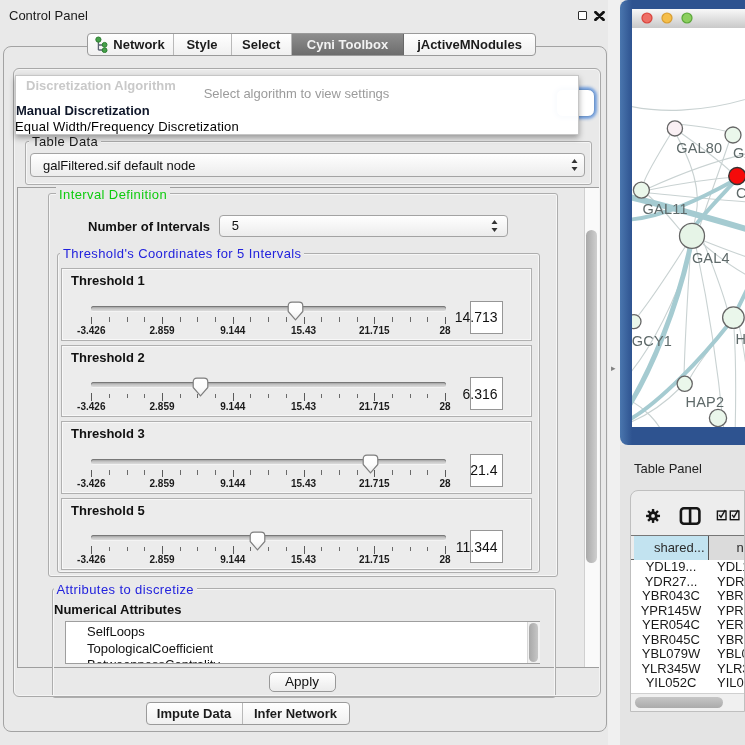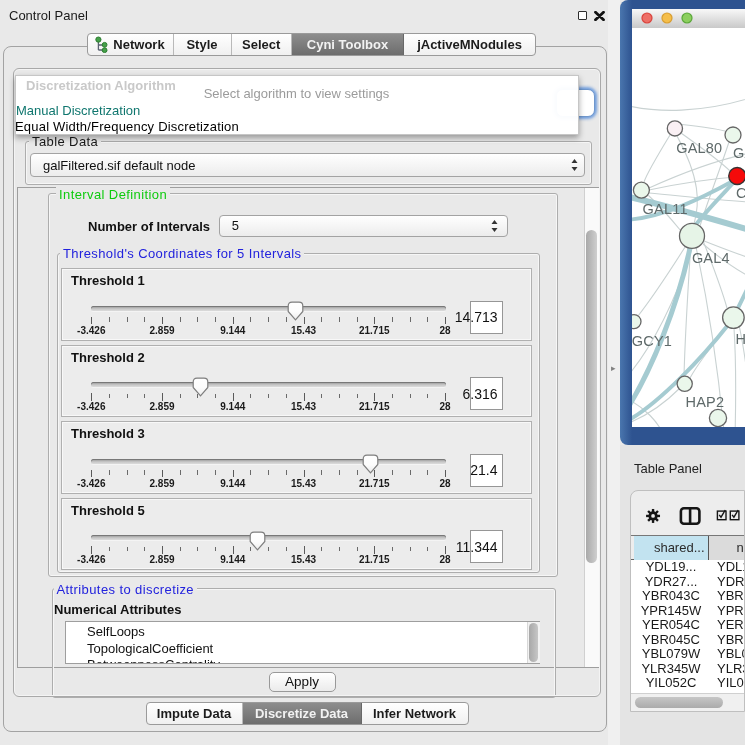--- a/index.html
+++ b/index.html
@@ -279,28 +279,27 @@
 <div class="abs" style="left:583.5px;top:188px;width:15px;height:479px;background:#fafafa;border-left:1px solid #d0d0d0;"></div>
 <div class="abs" style="left:585.5px;top:230px;width:11px;height:333px;border-radius:6px;background:linear-gradient(90deg,#a9a9a9,#cfcfcf);"></div>
 
 <div class="abs" style="left:268.5px;top:671.5px;width:67px;height:20px;box-sizing:border-box;border:1px solid #999;border-radius:5px;
      background:linear-gradient(#ffffff,#ebebeb);display:flex;align-items:center;justify-content:center;font-size:13.5px;color:#111;">Apply</div>
 
 <div class="abs" style="left:13px;top:68px;width:588px;height:629px;box-sizing:border-box;border:1px solid #a9a9a9;border-radius:6px;box-shadow:inset 0 0 0 1px #f4f4f4;pointer-events:none;"></div>
 
 <div class="segbar" style="left:145.5px;top:701.5px;">
   <div class="seg" style="width:96px;">Impute Data</div>
-  <div class="seg sel" style="width:119px;">Discretize Data</div>
   <div class="seg" style="width:106px;text-align:right;">Infer Network</div>
 </div>
 
 <div class="abs" style="left:14.5px;top:75px;width:564px;height:60px;background:rgba(255,255,255,0.97);
      border:1px solid #c6c6c6;box-shadow:0 3px 6px rgba(0,0,0,0.35);box-sizing:border-box;z-index:50;"></div>
 <div class="abs" style="left:14.5px;top:86px;width:564px;text-align:center;font-size:13px;color:#9b9b9b;z-index:51;">Select algorithm to view settings</div>
-<div class="abs" style="left:16px;top:103px;font-size:13px;font-weight:normal;color:#0f766e;z-index:51;">Manual Discretization</div>
+<div class="abs" style="left:16px;top:103px;font-size:13px;font-weight:bold;color:#0f172a;z-index:51;">Manual Discretization</div>
 <div class="abs" style="left:15px;top:119px;font-size:13px;letter-spacing:0.2px;color:#000;z-index:51;">Equal Width/Frequency Discretization</div>
 
 <div class="abs" style="left:608px;top:0;width:12px;height:745px;background:#f0f0f0;"></div>
 <div class="abs" style="left:611px;top:363px;font-size:9px;color:#808080;">▸</div>
 
 <div class="abs" style="left:620px;top:0;width:125px;height:445px;background:linear-gradient(90deg,#4a76ae,#2e5390 12px);border-radius:8px 0 0 8px;"></div>
 
 <div class="abs" style="left:632px;top:9px;width:113px;height:19px;background:linear-gradient(#f8f8f8,#c9c9c9);border-bottom:1px solid #9a9a9a;"></div>
 <svg class="abs" style="left:638px;top:11px;" width="60" height="14" viewBox="0 0 60 14">
   <circle cx="9" cy="7" r="5.6" fill="#d9453e"></circle>

